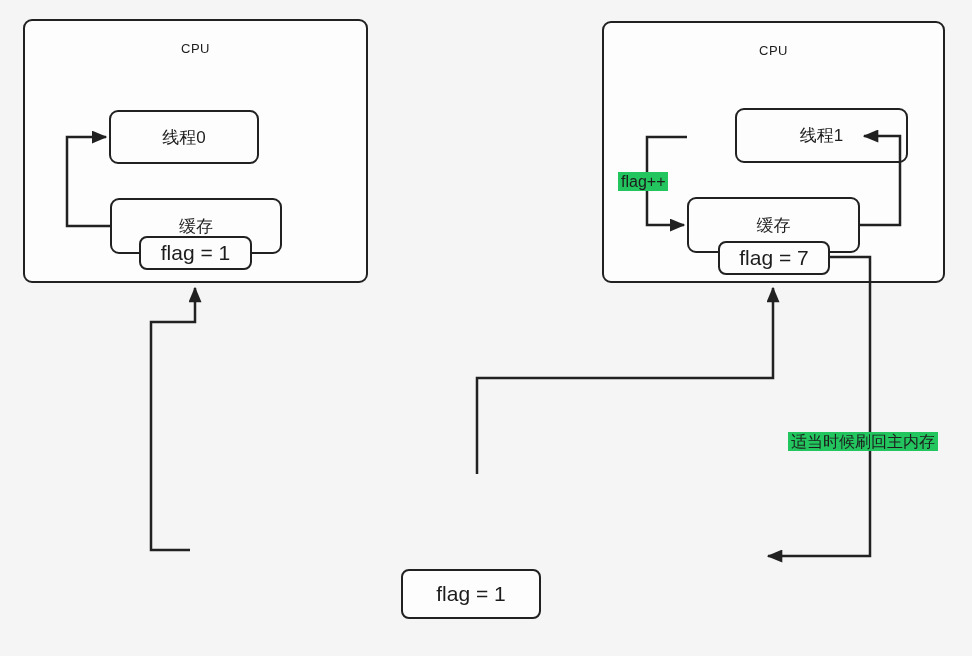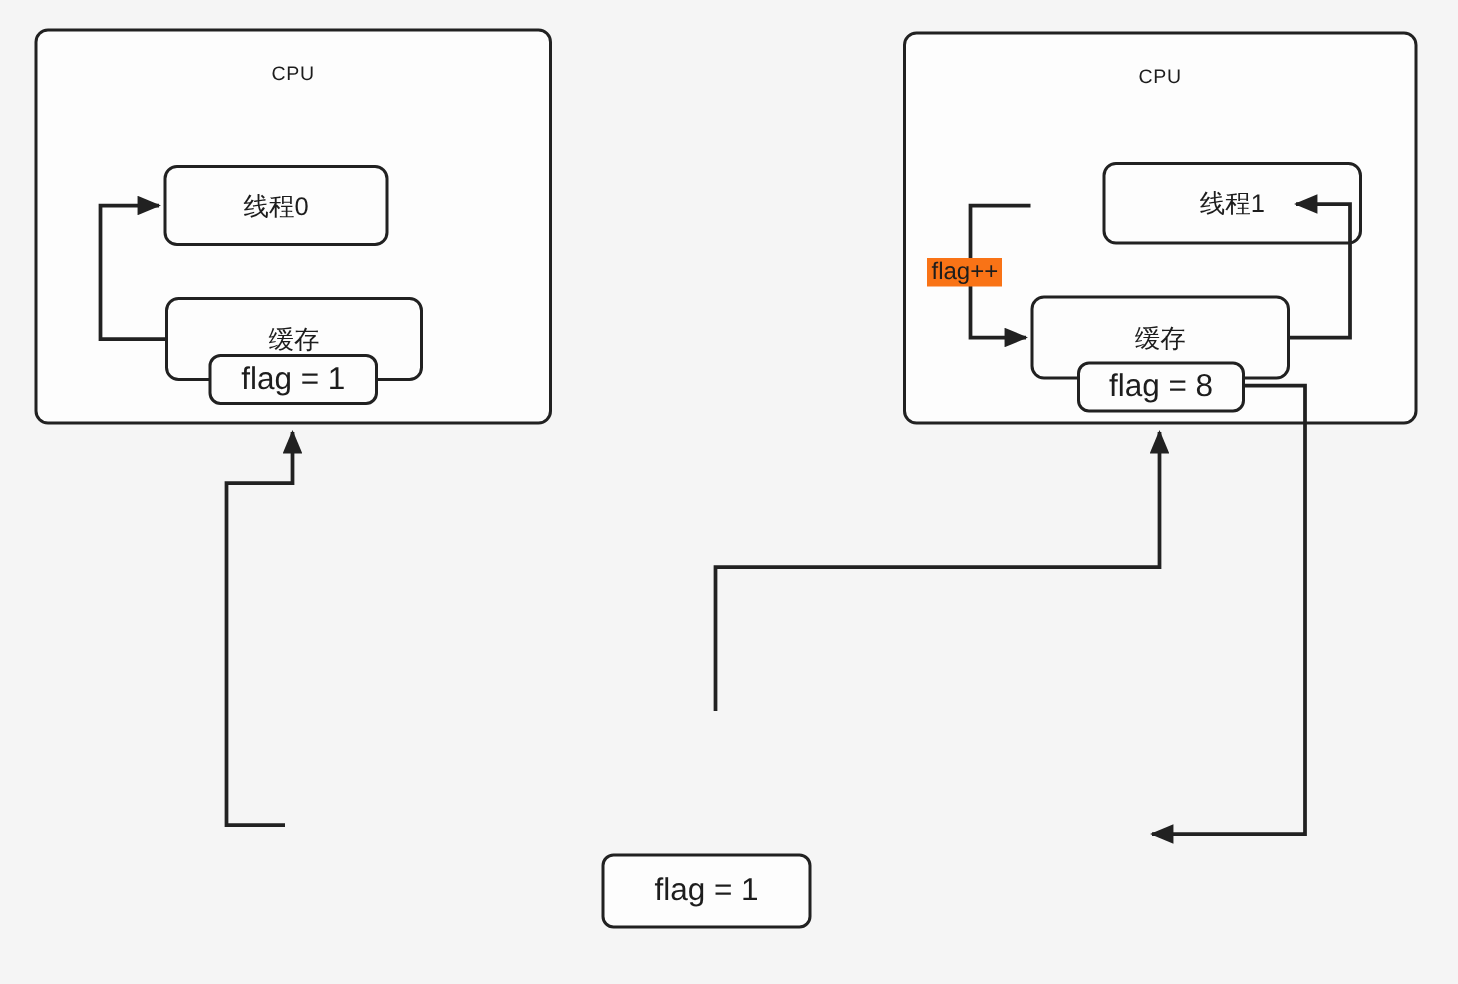--- a/index.html
+++ b/index.html
@@ -47,21 +47,21 @@
     height: 656px;
     pointer-events: none;
   }
   #connector-layer path {
     fill: none;
     stroke: #212121;
     stroke-width: 2.5px;
   }
   .float-label {
     position: absolute;
-    background: #f97316;
+    background: #22c55e;
     padding: 0 3px;
     font-size: 16px;
     white-space: nowrap;
     line-height: 1.2;
   }
 </style>
 </head>
 <body>
 
 <div id="canvas">
@@ -82,21 +82,21 @@
   <div class="box" style="left:602px; top:21px; width:343px; height:262px;">
     <div class="box-title">CPU</div>
   </div>
   <div class="box" style="left:687px; top:108px; width:173px; height:55px;margin-left:48px;">
     <div class="center-label">线程1</div>
   </div>
   <div class="box" style="left:687px; top:197px; width:173px; height:56px;">
     <div class="center-label">缓存</div>
   </div>
   <div class="box flag-box" style="left:718px; top:241px; width:112px; height:34px; border-radius:8px;">
-    <div class="center-label">flag = 8</div>
+    <div class="center-label">flag = 7</div>
   </div>
 
   <div class="box flag-box" style="left:401px; top:569px; width:140px; height:50px; border-radius:8px;">
     <div class="center-label">flag = 1</div>
   </div>
 
   <svg id="connector-layer">
     <defs>
       <marker id="arrowhead" viewBox="0 0 12 10" refX="11" refY="5" markerUnits="userSpaceOnUse" markerWidth="16" markerHeight="13" orient="auto">
         <path d="M0,0 L12,5 L0,10 Z" style="fill:#212121; stroke:none;"></path>
@@ -104,14 +104,15 @@
     </defs>
     <path d="M110,226 H67 V137 H106" marker-end="url(#arrowhead)"></path>
     <path d="M687,137 H647 V225 H684" marker-end="url(#arrowhead)"></path>
     <path d="M860,225 H900 V136 H864" marker-end="url(#arrowhead)"></path>
     <path d="M190,550 H151 V322 H195 V288" marker-end="url(#arrowhead)"></path>
     <path d="M477,474 V378 H773 V288" marker-end="url(#arrowhead)"></path>
     <path d="M830,257 H870 V556 H768" marker-end="url(#arrowhead)"></path>
   </svg>
 
   <div class="float-label" style="left:618px; top:172px;">flag++</div>
+  <div class="float-label" style="left:788px; top:432px;">适当时候刷回主内存</div>
 
 </div>
 
 </body></html>

